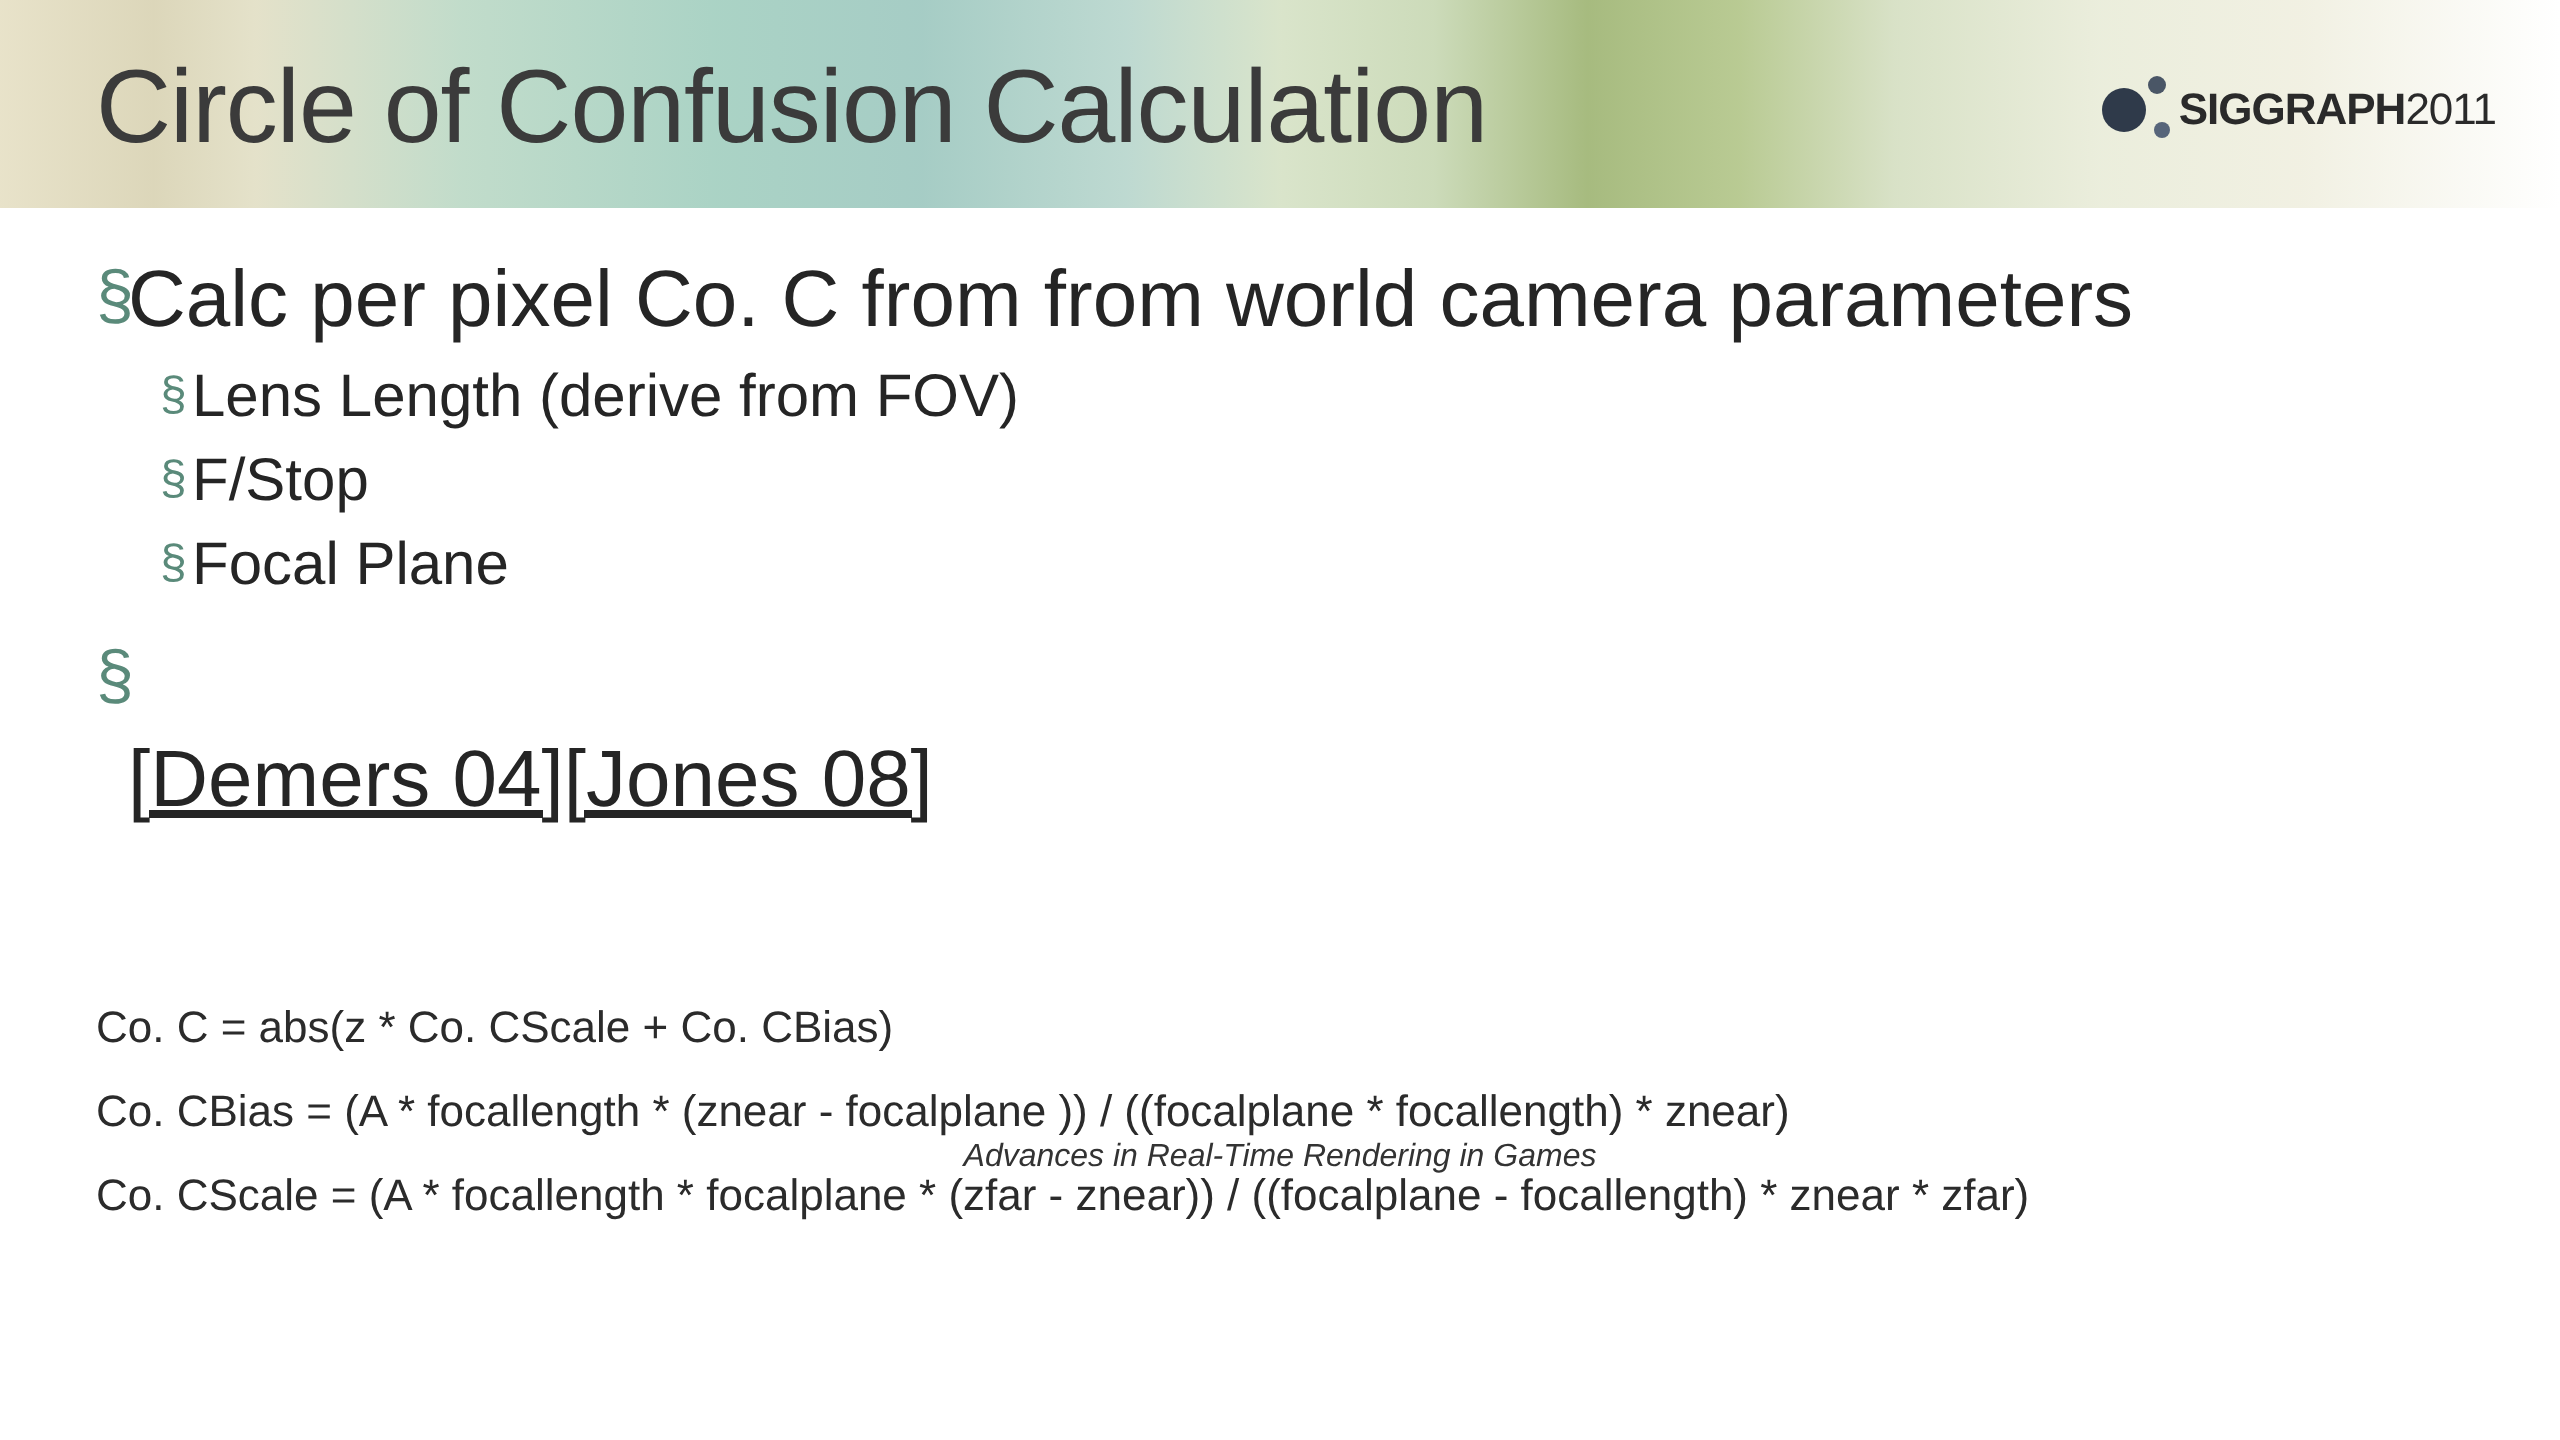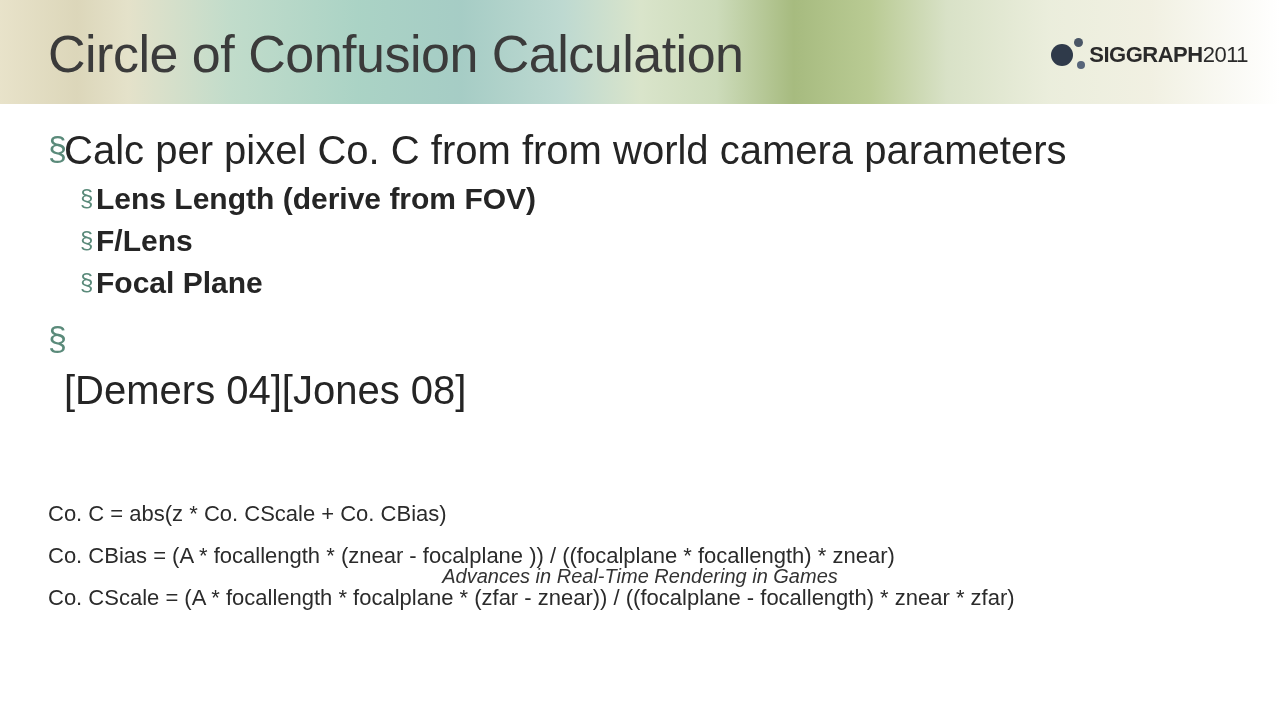--- a/index.html
+++ b/index.html
@@ -33,30 +33,30 @@
   .logo-text .yr { font-weight: 400; }
 
   .body { position: absolute; top: 126px; left: 48px; right: 48px; color: #252525; }
 
   .b1 { display: flex; margin-bottom: 6px; }
   .b1 .blt { width: 16px; color: #5a8a7a; font-size: 34px; line-height: 44px; }
   .b1 .txt { font-size: 40px; line-height: 48px; }
 
   .b2 { display: flex; margin-left: 32px; margin-top: 4px; }
   .b2 .blt { width: 16px; color: #5a8a7a; font-size: 24px; line-height: 36px; }
-  .b2 .txt { font-size: 30px; line-height: 38px; font-weight: bold; }
+  .b2 .txt { font-size: 30px; line-height: 38px; }
 
-  .b1.cont .txt { margin-left: 16px; }
+  .b1.cont .txt { margin-left: 16px; text-decoration: underline; }
 
   .equations { margin-top: 86px; }
   .eq { font-size: 22px; line-height: 28px; margin-bottom: 14px; color:#2b2b2b; }
 
   .footer {
     position: absolute; bottom: 20px; left: 0; right: 0;
-    text-align: center; font-style: italic; font-size: 20px; color: #333;
+    text-align: center; font-style: italic; font-size: 16px; color: #333;
   }
 </style>
 </head>
 <body>
 
 <div class="slide">
   <div class="header-band"></div>
 
   <div class="title">Circle of Confusion Calculation</div>
 
@@ -77,21 +77,21 @@
       <div class="blt">§</div>
       <div class="txt">Calc per pixel Co. C from from world camera parameters</div>
     </div>
 
     <div class="b2">
       <div class="blt">§</div>
       <div class="txt">Lens Length (derive from FOV)</div>
     </div>
     <div class="b2">
       <div class="blt">§</div>
-      <div class="txt">F/Lens</div>
+      <div class="txt">F/Stop</div>
     </div>
     <div class="b2">
       <div class="blt">§</div>
       <div class="txt">Focal Plane</div>
     </div>
 
     <div class="b1" style="margin-top:14px">
       <div class="blt">§</div>
     </div>
     <div class="b1 cont">

